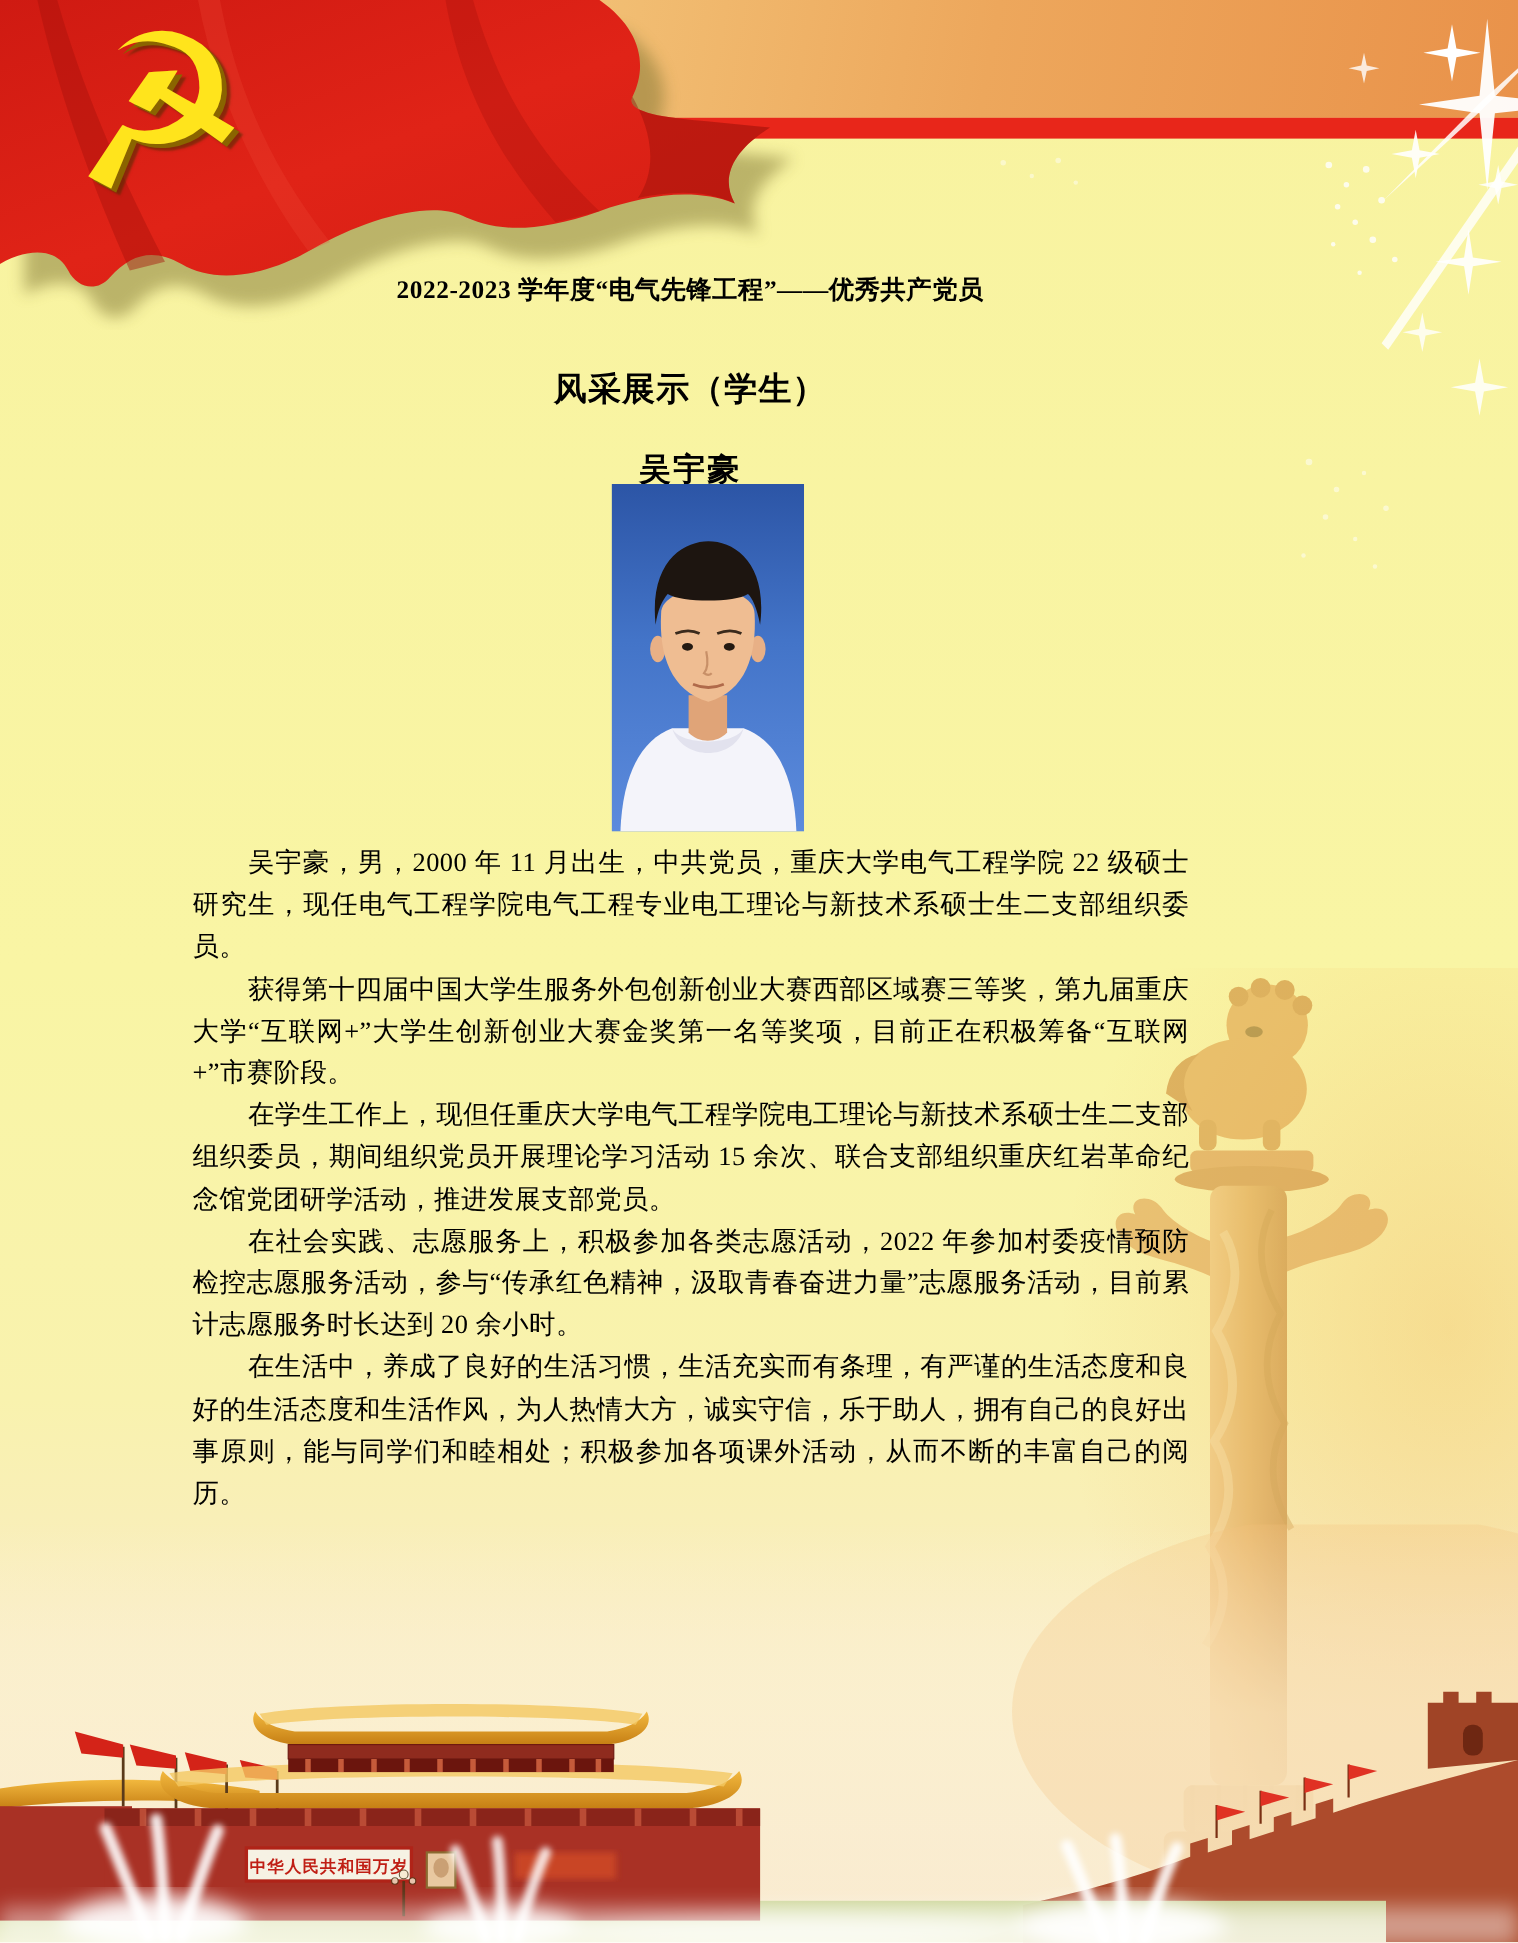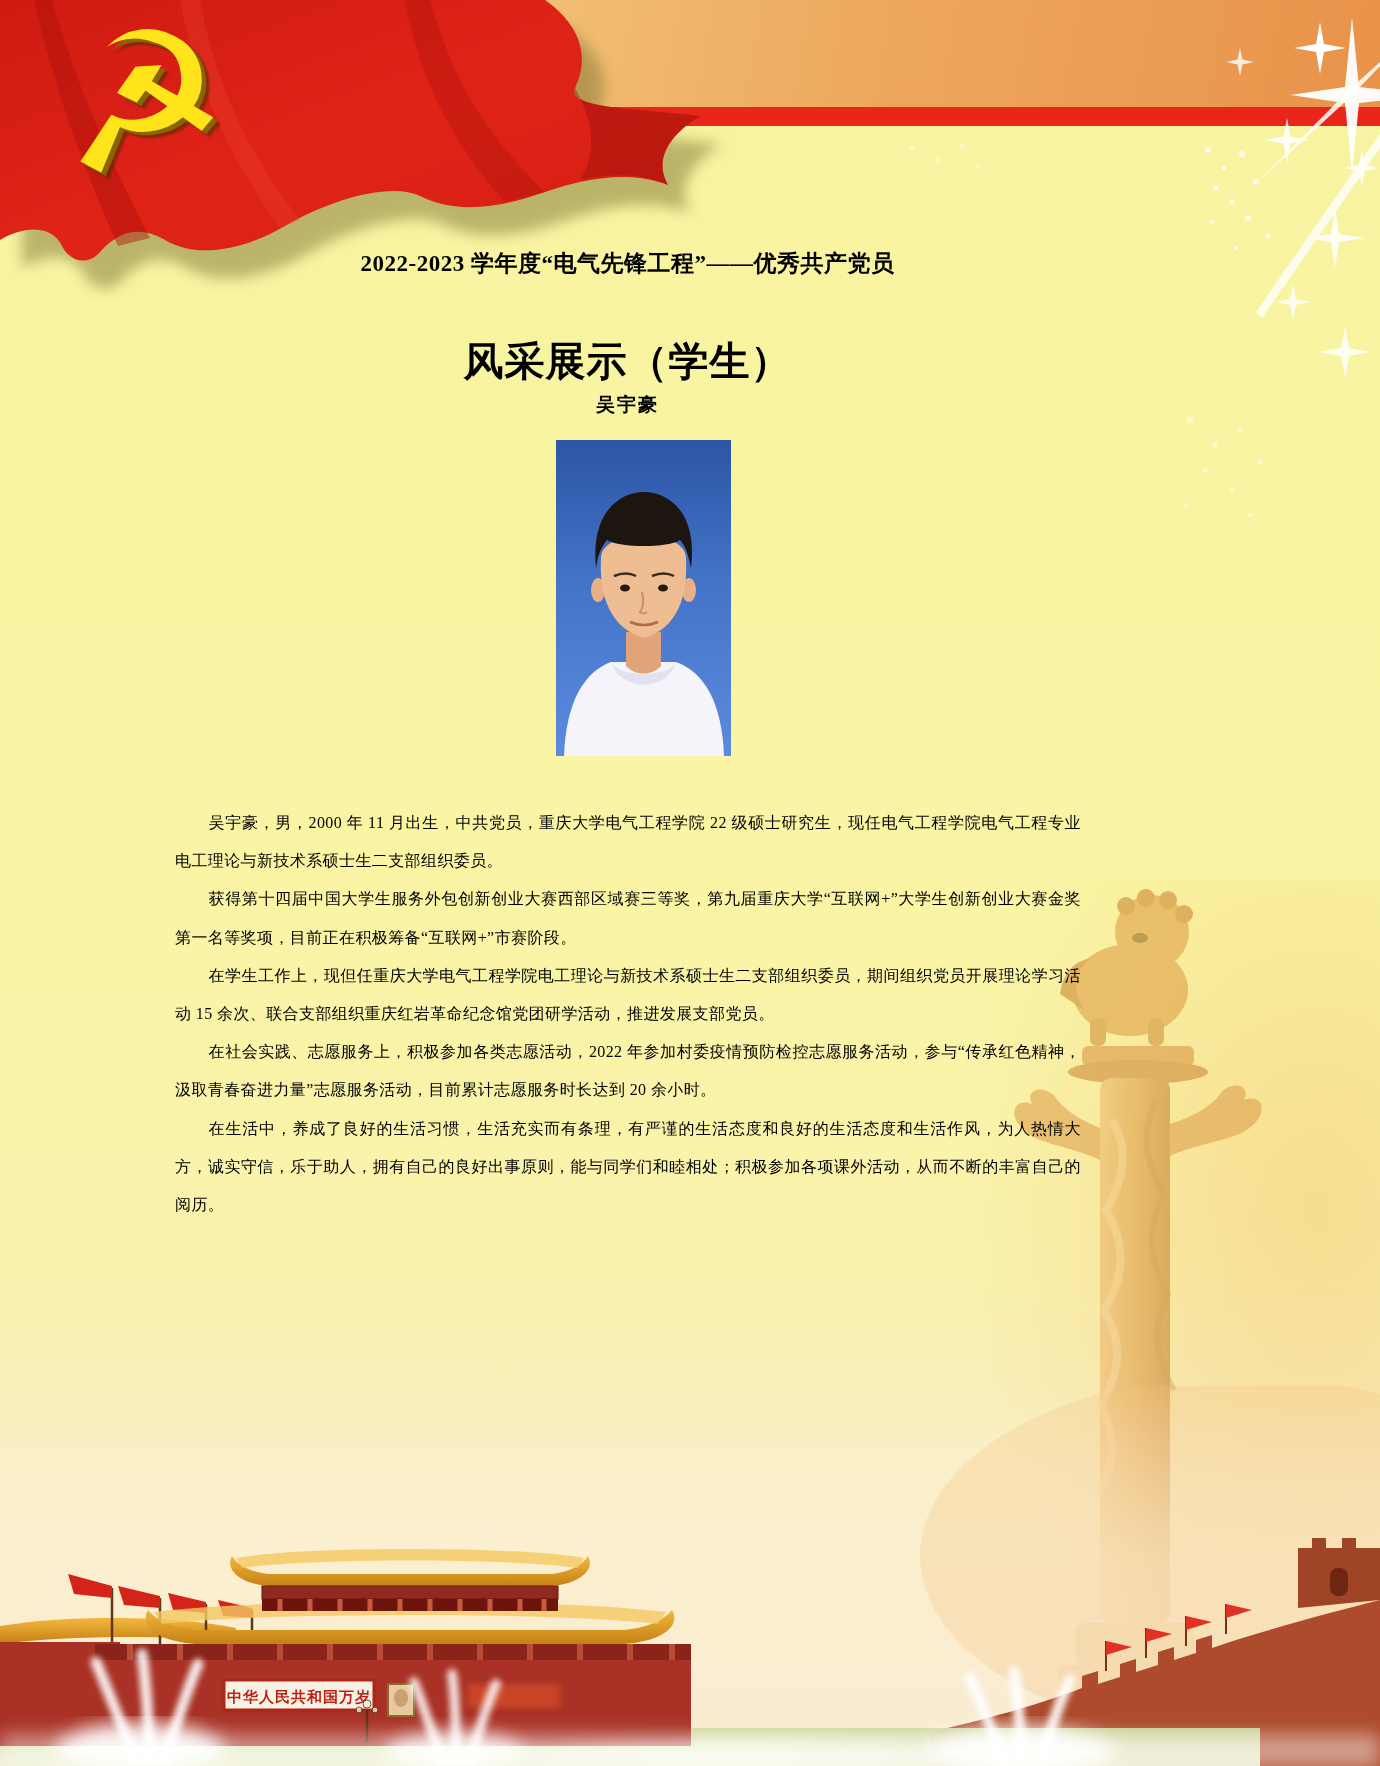--- a/index.html
+++ b/index.html
@@ -22,29 +22,29 @@
     font-size:188px;line-height:1;
     color:#ffe41c;
     text-shadow:4px 4px 0 #8a6400,7px 7px 2px rgba(70,45,0,.55);
     transform:rotate(-7deg);
   }
   
   .sparkles{position:absolute;right:0;top:0;width:520px;height:560px;}
   
   .title-block{position:absolute;left:175px;width:905px;text-align:center;color:#000;}
   .t1{top:248px;font-size:23px;font-weight:bold;letter-spacing:.5px;}
-  .t2{top:334px;font-size:40px;font-weight:bold;letter-spacing:1px;}
-  .t3{top:392px;font-size:19px;font-weight:bold;letter-spacing:2px;}
+  .t2{top:334px;font-size:30px;font-weight:bold;letter-spacing:1px;}
+  .t3{top:407px;font-size:29px;font-weight:bold;letter-spacing:2px;}
   
   .photo{position:absolute;left:556px;top:440px;width:175px;height:316px;z-index:4;}
   
   .body-text{
     position:absolute;left:175px;top:766px;width:906px;z-index:5;
-    font-size:16px;line-height:38.2px;color:#000;
-    text-align:justify;text-justify:inter-ideograph;letter-spacing:.4px;margin-top:38px;
+    font-size:24px;line-height:38.2px;color:#000;
+    text-align:justify;text-justify:inter-ideograph;letter-spacing:.4px;
   }
   .body-text p{margin:0;text-indent:2.1em;}
   
   .right-glow{position:absolute;right:0;top:880px;width:420px;height:820px;
     background:radial-gradient(ellipse at 85% 40%,rgba(240,170,80,.30),rgba(240,170,80,0) 70%);}
   .column-wrap{position:absolute;left:980px;top:860px;width:340px;height:870px;}
   .scene-wrap{position:absolute;left:0;top:1386px;width:1182px;height:380px;}
 </style>
 </head>
 <body>

